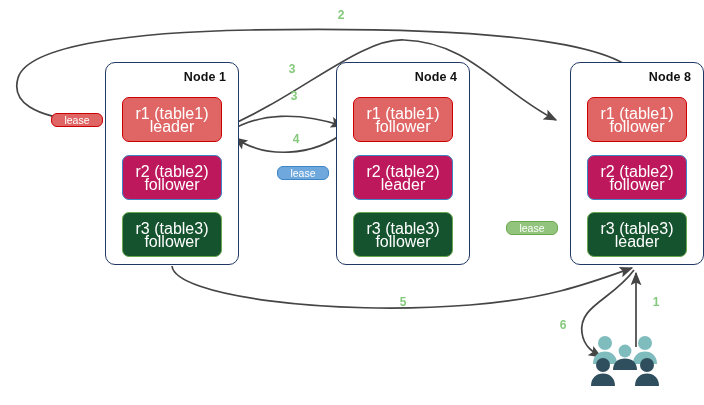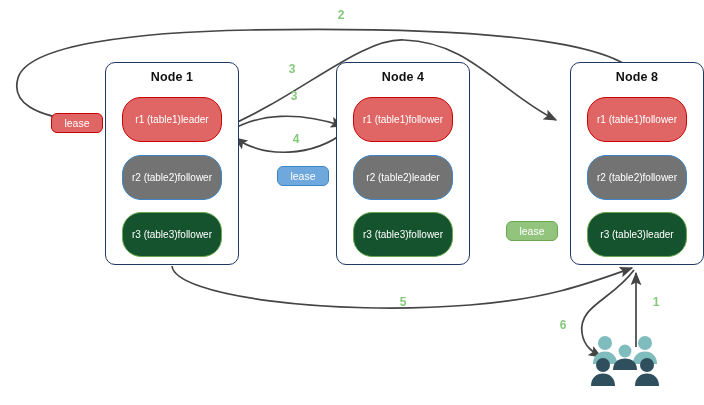--- a/index.html
+++ b/index.html
@@ -34,57 +34,58 @@
   }
   .node-title {
     position: absolute;
     left: 0;
     right: 8px;
     text-align: center;
     font-size: 12.5px;
     font-weight: bold;
     color: #111111;
     letter-spacing: 0.1px;
+    padding-left: 33px;
   }
   .replica {
     position: absolute;
     box-sizing: border-box;
-    border-radius: 19px;
+    border-radius: 7px;
     display: flex;
-    flex-direction: row;
+    flex-direction: column;
     align-items: center;
     justify-content: center;
     color: #ffffff;
-    font-size: 10px;
+    font-size: 16px;
     line-height: 13px;
     text-align: center;
   }
   .replica .ln { display: block; }
   .rep-red {
     background: #e06666;
     border: 1.6px solid #cc0000;
   }
   .rep-blue {
-    background: #737373;
+    background: #be185d;
     border: 1.6px solid #3d85c6;
   }
   .rep-green {
     background: #14532d;
     border: 1.6px solid #6aa84f;
   }
   .lease {
     position: absolute;
     box-sizing: border-box;
     border-radius: 6px;
     display: flex;
     align-items: center;
     justify-content: center;
     color: #ffffff;
     font-size: 10.5px;
-    height: 20px;
+    height: 14px;
   }
   .lease-red {
     background: #e06666;
     border: 1.6px solid #cc0000;
   }
   .lease-blue {
     background: #6fa8dc;
     border: 1.6px solid #3d85c6;
   }
   .lease-green {

